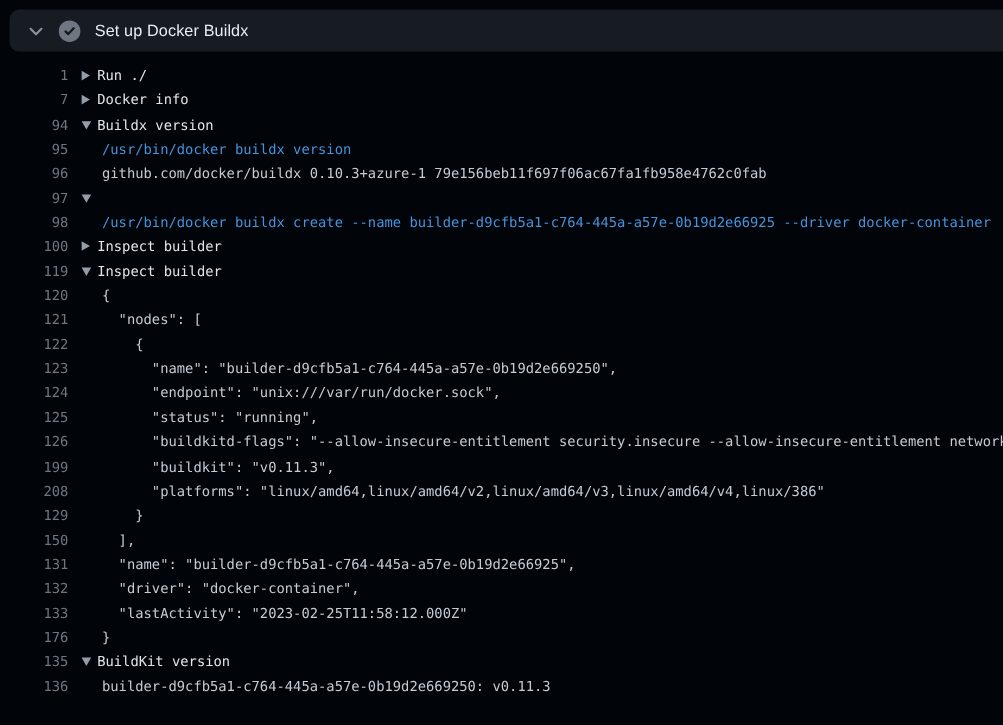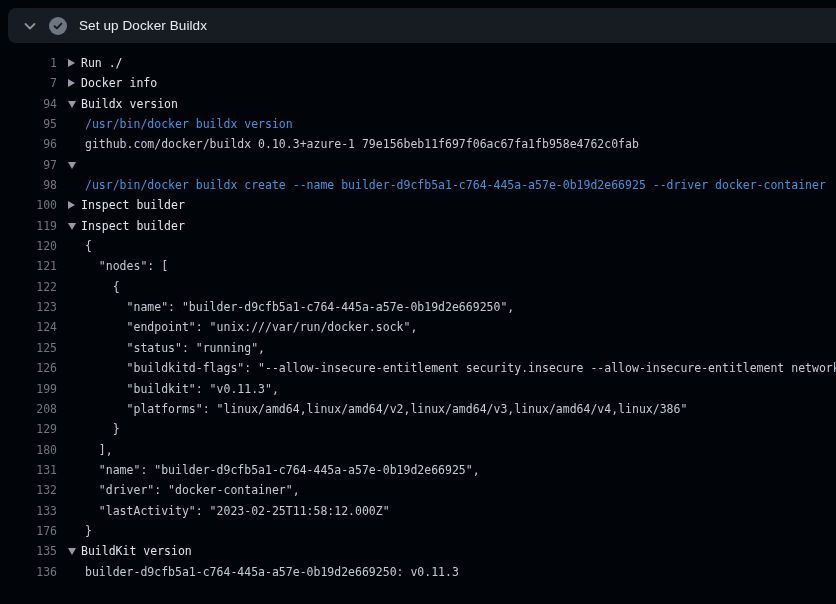--- a/index.html
+++ b/index.html
@@ -227,21 +227,21 @@
     <span class="ln">208</span>
     
     <span class="content output">      "platforms": "linux/amd64,linux/amd64/v2,linux/amd64/v3,linux/amd64/v4,linux/386"</span>
   </div>
       <div class="row">
     <span class="ln">129</span>
     
     <span class="content output">    }</span>
   </div>
       <div class="row">
-    <span class="ln">180</span>
+    <span class="ln">150</span>
     
     <span class="content output">  ],</span>
   </div>
       <div class="row">
     <span class="ln">131</span>
     
     <span class="content output">  "name": "builder-d9cfb5a1-c764-445a-a57e-0b19d2e66925",</span>
   </div>
       <div class="row">
     <span class="ln">132</span>

